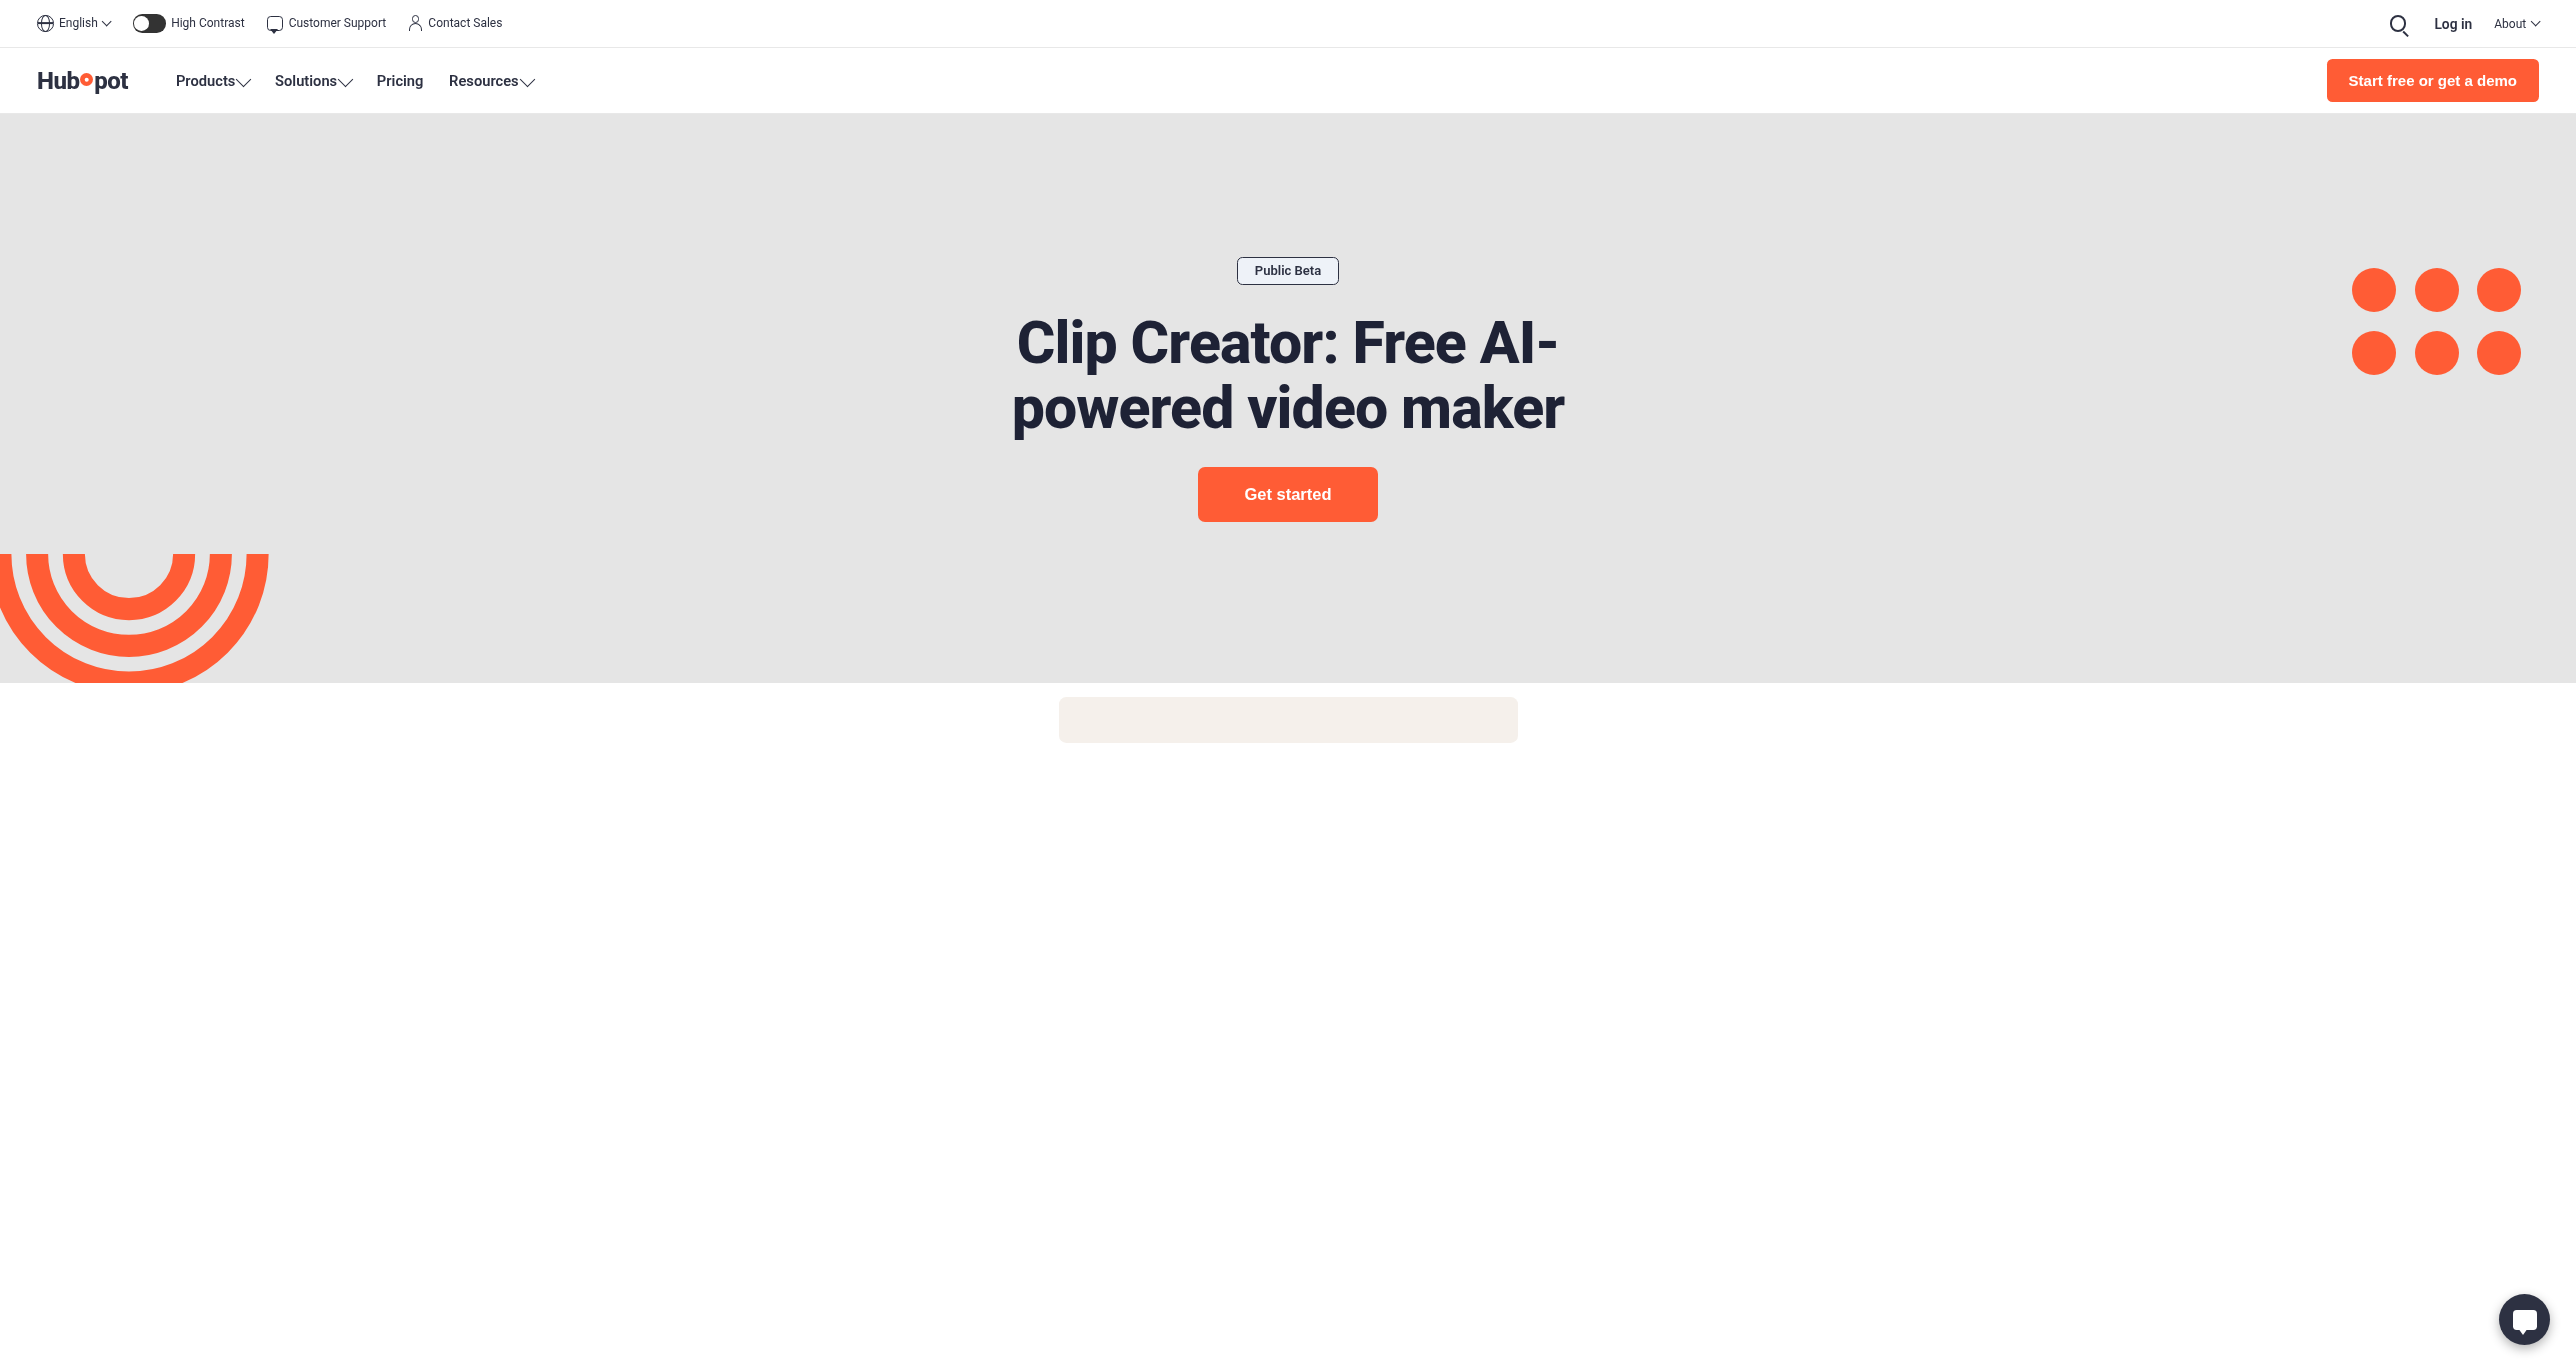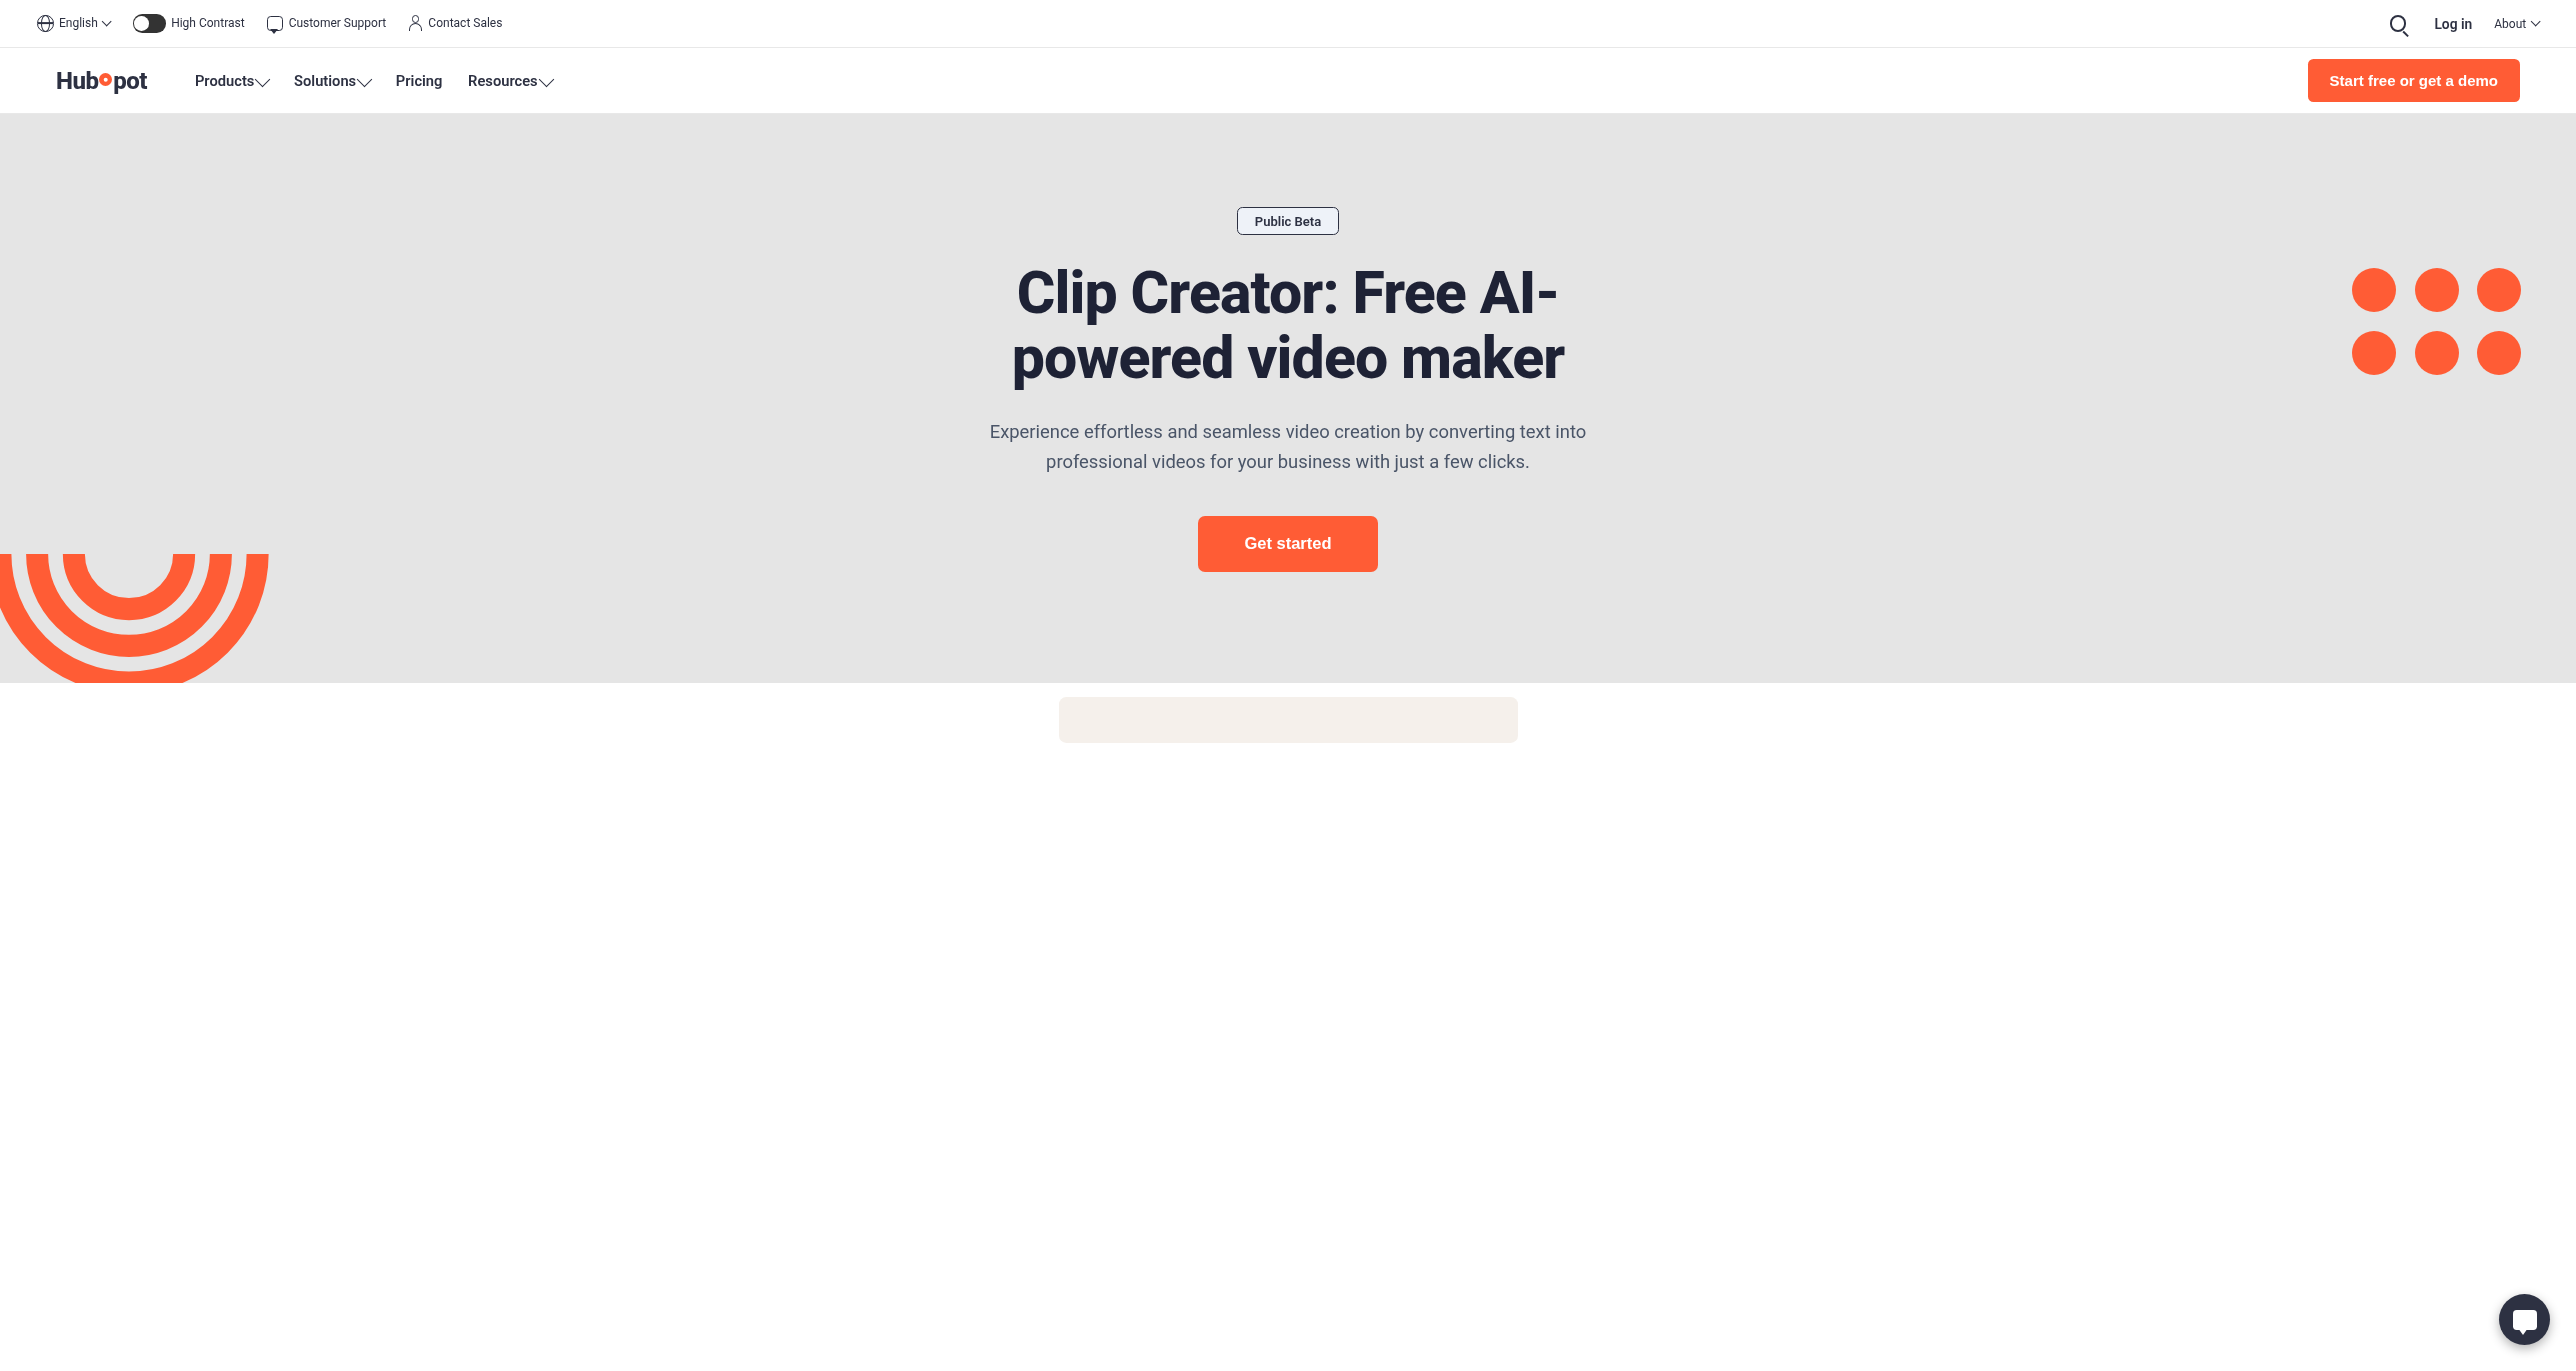--- a/index.html
+++ b/index.html
@@ -54,21 +54,21 @@
       border-radius: 50%;
     }
 
     
     .main-nav {
       background: #fff;
       border-bottom: 0.9px solid #e8e8e8;
       display: flex;
       align-items: center;
       justify-content: space-between;
-      padding: 0 56px;
+      padding: 0 37px;
       height: 66px;
     }
     .nav-left {
       display: flex;
       align-items: center;
       gap: 37px;
     }
     .nav-links {
       display: flex;
       align-items: center;
@@ -472,21 +472,20 @@
     <span class="dot-circle"></span>
     <span class="dot-circle"></span>
     <span class="dot-circle"></span>
     <span class="dot-circle"></span>
     <span class="dot-circle"></span>
   </div>
 
   <div class="hero-content">
     <div class="beta-badge">Public Beta</div>
     <h1 class="hero-title">Clip Creator: Free AI-powered video maker</h1>
-    <p class="hero-subtitle">Experience effortless and seamless video creation by converting text into professional videos for your business with just a few clicks.</p>
     <button class="hero-cta">Get started</button>
   </div>
 <svg class="rainbow-decoration" viewBox="0 0 320 320" style="position: absolute; bottom: -18.4px; left: -18.4px; width: 294px; height: 294px; z-index: 1; overflow: visible;">
       <defs>
         <clipPath id="bottomHalf">
           <rect x="-200" y="160" width="800" height="400"></rect>
         </clipPath>
       </defs>
       <g clip-path="url(#bottomHalf)">
         <circle cx="160" cy="160" r="140" fill="none" stroke="#ff5c35" stroke-width="24"></circle>

